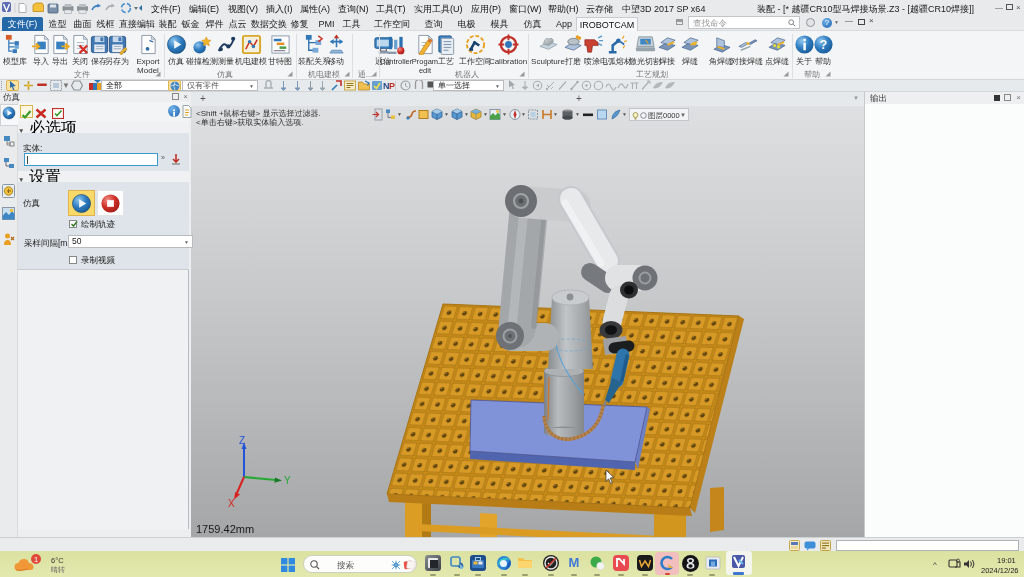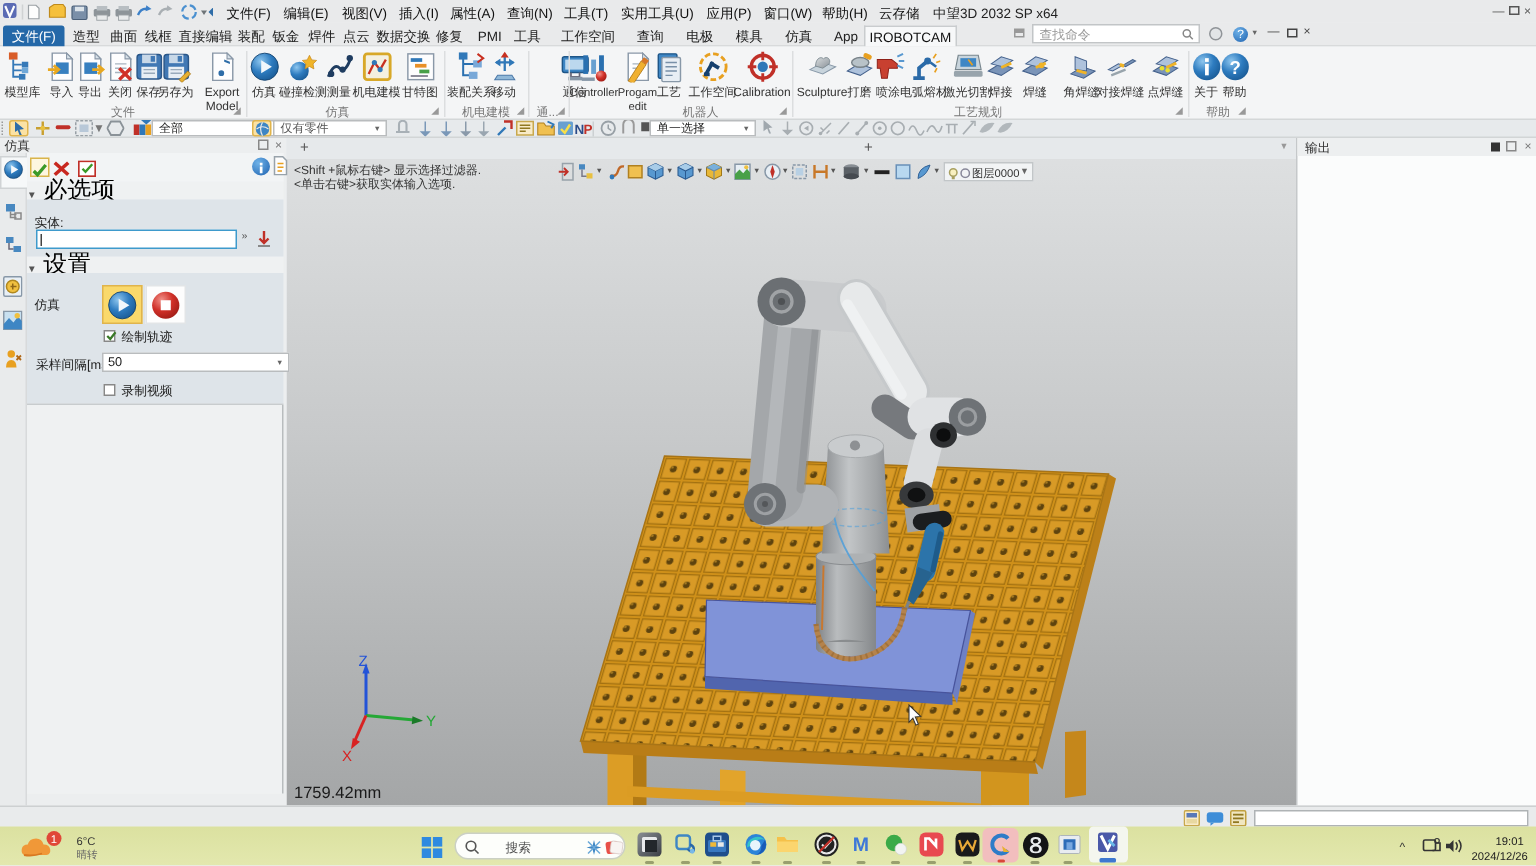--- a/index.html
+++ b/index.html
@@ -45,21 +45,22 @@
   <span class="mi" style="left:228px">视图(V)</span>
   <span class="mi" style="left:266px">插入(I)</span>
   <span class="mi" style="left:300px">属性(A)</span>
   <span class="mi" style="left:338px">查询(N)</span>
   <span class="mi" style="left:376px">工具(T)</span>
   <span class="mi" style="left:414px">实用工具(U)</span>
   <span class="mi" style="left:471px">应用(P)</span>
   <span class="mi" style="left:509px">窗口(W)</span>
   <span class="mi" style="left:548px">帮助(H)</span>
   <span class="mi" style="left:586px">云存储</span>
-  <span class="mi" style="left:622px;color:#222">中望3D 2032 SP x64</span>
+  <span class="mi" style="left:622px;color:#222">中望3D 2017 SP x64</span>
+  <span class="mi" style="left:757px;color:#222">装配 - [* 越疆CR10型马焊接场景.Z3 - [越疆CR10焊接]]</span>
   <span class="mi" style="left:995px;color:#555;font-size:8px">—</span>
   <span class="mi" style="left:1006px;top:4px;width:7px;height:6px;border:1px solid #555"></span>
   <span class="mi" style="left:1016px;color:#555;font-size:8px">×</span>
   <svg style="position:absolute;left:2px;top:2px" width="140" height="12" viewBox="0 0 140 12">
     <rect x="0" y="0" width="9" height="10" rx="2" fill="#5B6BB4"></rect>
         <path d="M1.5 2 L4.5 9 L7.5 2" fill="none" stroke="#fff" stroke-width="1.4"></path>
     <rect x="12.5" y="1" width="1" height="10" fill="#D0D2D3"></rect>
     <path d="M17 1.5 h5 l2 2 v7 h-7 z" fill="#FDFDFD" stroke="#9AA0A4" stroke-width="0.8"></path>
     <path d="M31 3 l3-2 h6 l1.5 2 v6.5 h-10.5 z" fill="#F5C03C" stroke="#C08A1A" stroke-width="0.8"></path>
     <rect x="46" y="2" width="10" height="9" rx="1" fill="#7A8FA8" stroke="#4A5F78" stroke-width="0.8"></rect>

